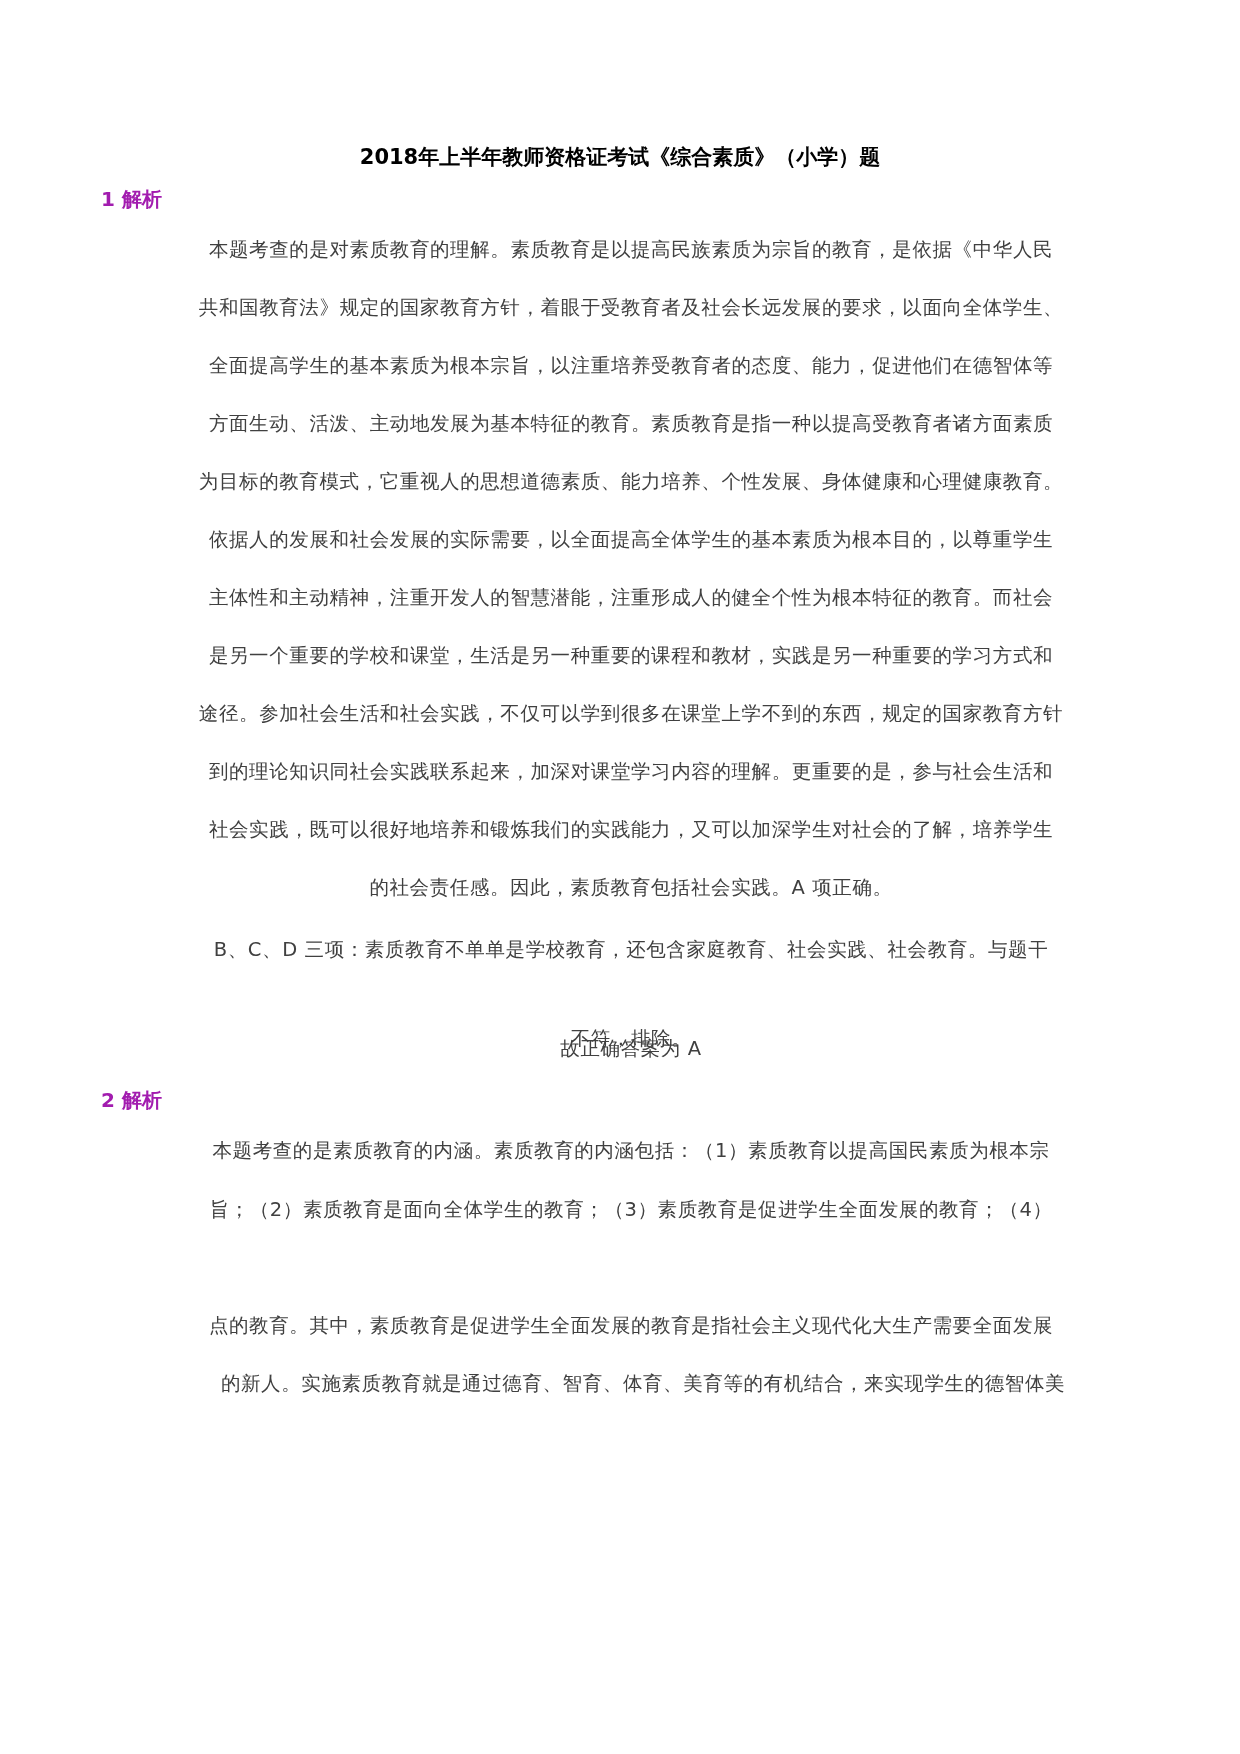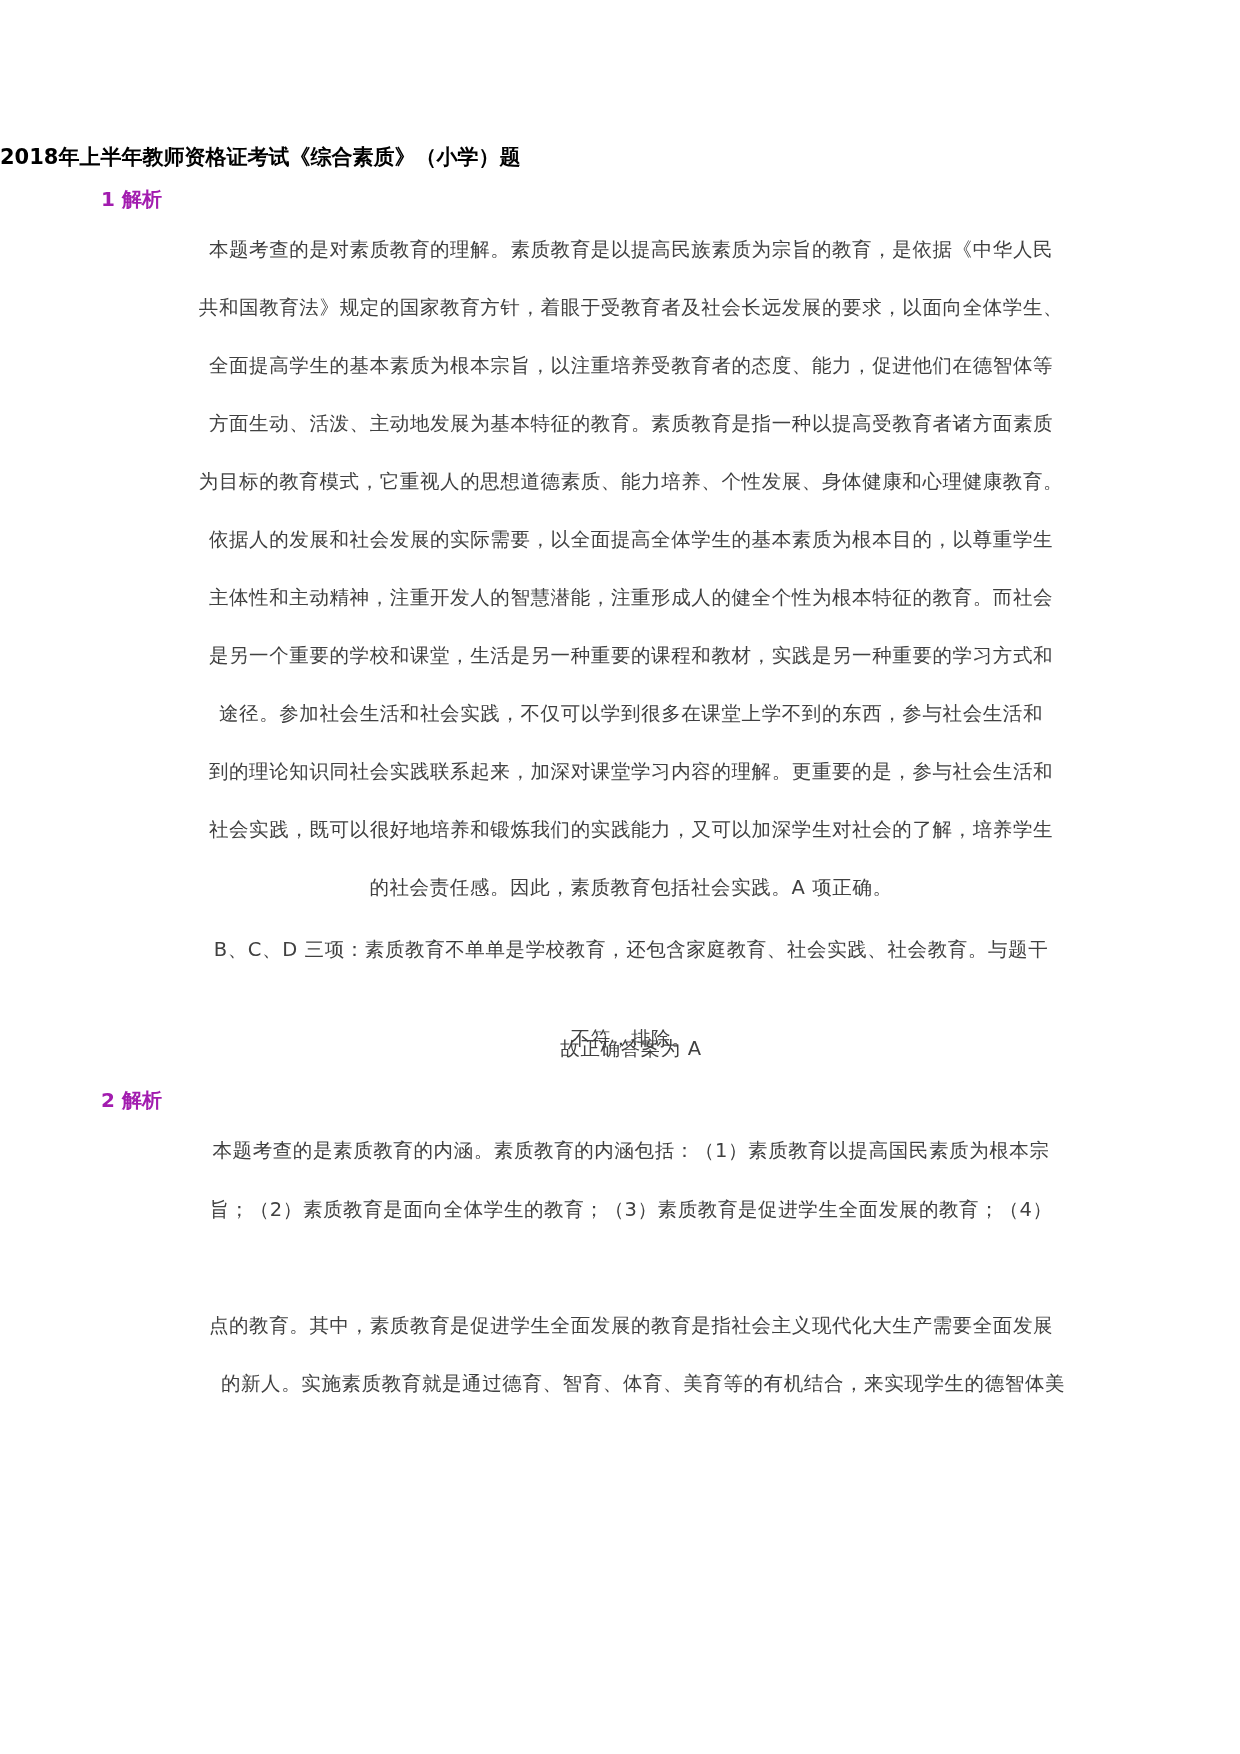--- a/index.html
+++ b/index.html
@@ -21,20 +21,21 @@
       top: 0;
       width: 1240px;
       height: 1754px;
       background: #ffffff;
     }
     .title {
       position: absolute;
       left: 0;
       width: 1240px;
       top: 143px;
+      text-align: center;
       font-weight: bold;
       font-size: 21px;
       color: #000000;
       letter-spacing: 0px;
     }
     .heading {
       position: absolute;
       left: 101px;
       font-weight: bold;
       font-size: 20px;
@@ -61,21 +62,21 @@
   <div class="heading" style="top:186px;">1 解析</div>
 
   <div class="line" style="top:236px;">本题考查的是对素质教育的理解。素质教育是以提高民族素质为宗旨的教育，是依据《中华人民</div>
   <div class="line" style="top:294px;">共和国教育法》规定的国家教育方针，着眼于受教育者及社会长远发展的要求，以面向全体学生、</div>
   <div class="line" style="top:352px;">全面提高学生的基本素质为根本宗旨，以注重培养受教育者的态度、能力，促进他们在德智体等</div>
   <div class="line" style="top:410px;">方面生动、活泼、主动地发展为基本特征的教育。素质教育是指一种以提高受教育者诸方面素质</div>
   <div class="line" style="top:468px;">为目标的教育模式，它重视人的思想道德素质、能力培养、个性发展、身体健康和心理健康教育。</div>
   <div class="line" style="top:526px;">依据人的发展和社会发展的实际需要，以全面提高全体学生的基本素质为根本目的，以尊重学生</div>
   <div class="line" style="top:584px;">主体性和主动精神，注重开发人的智慧潜能，注重形成人的健全个性为根本特征的教育。而社会</div>
   <div class="line" style="top:642px;">是另一个重要的学校和课堂，生活是另一种重要的课程和教材，实践是另一种重要的学习方式和</div>
-  <div class="line" style="top:700px;">途径。参加社会生活和社会实践，不仅可以学到很多在课堂上学不到的东西，参与社会生活和</div>
+  <div class="line" style="top:700px;">途径。参加社会生活和社会实践，不仅可以学到很多在课堂上学不到的东西，规定的国家教育方针</div>
   <div class="line" style="top:758px;">到的理论知识同社会实践联系起来，加深对课堂学习内容的理解。更重要的是，参与社会生活和</div>
   <div class="line" style="top:816px;">社会实践，既可以很好地培养和锻炼我们的实践能力，又可以加深学生对社会的了解，培养学生</div>
   <div class="line" style="top:874px;">的社会责任感。因此，素质教育包括社会实践。A 项正确。</div>
 
   <div class="line" style="top:936px;">B、C、D 三项：素质教育不单单是学校教育，还包含家庭教育、社会实践、社会教育。与题干</div>
   <div class="line" style="top:985px;margin-top:40px;">不符，排除。</div>
 
   <div class="line" style="top:1035px;">故正确答案为 A</div>
 
   <div class="heading" style="top:1087px;">2 解析</div>

